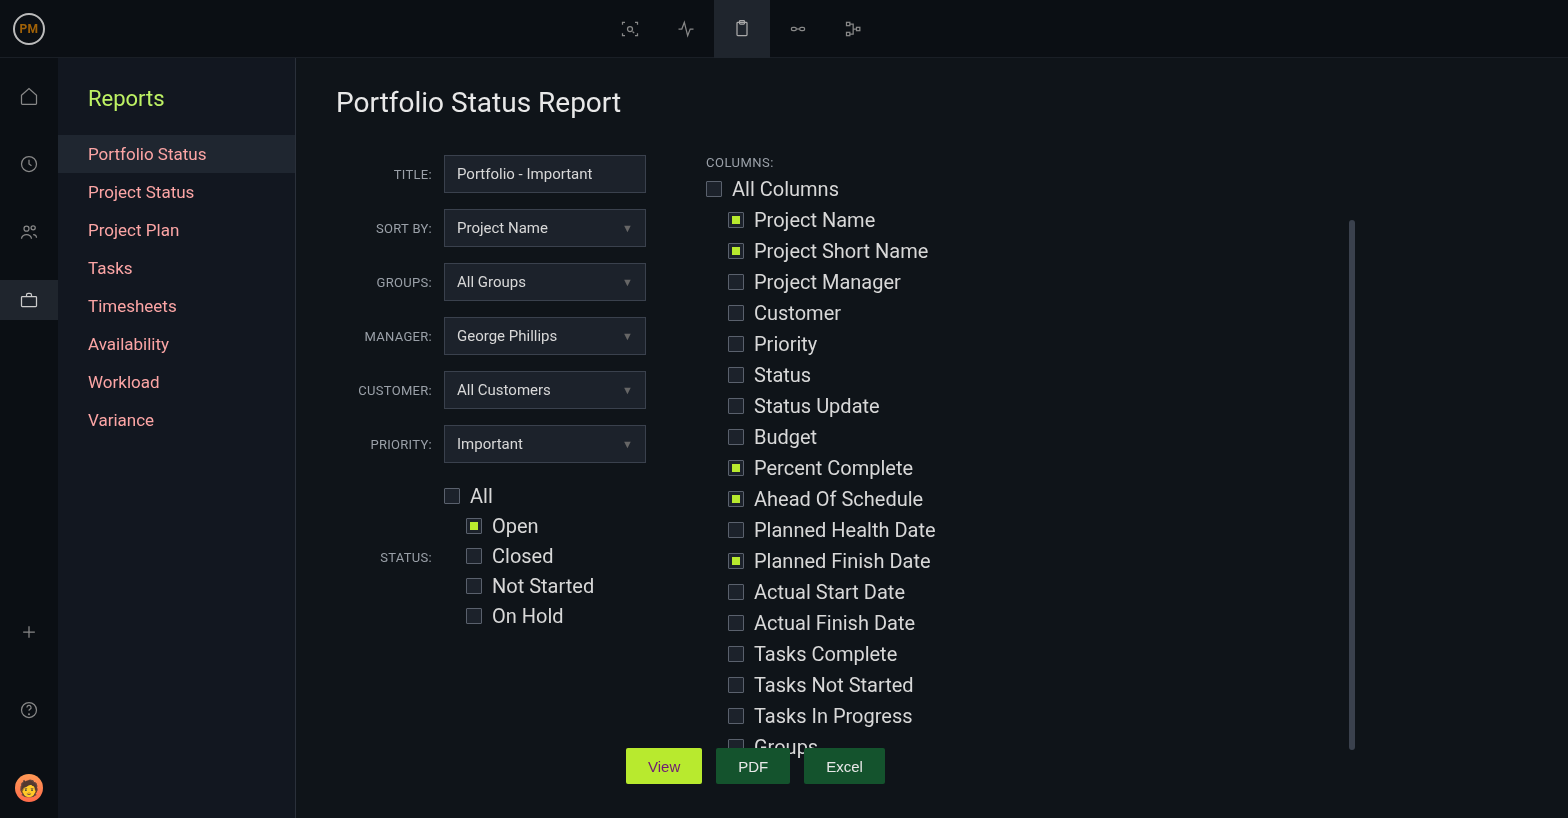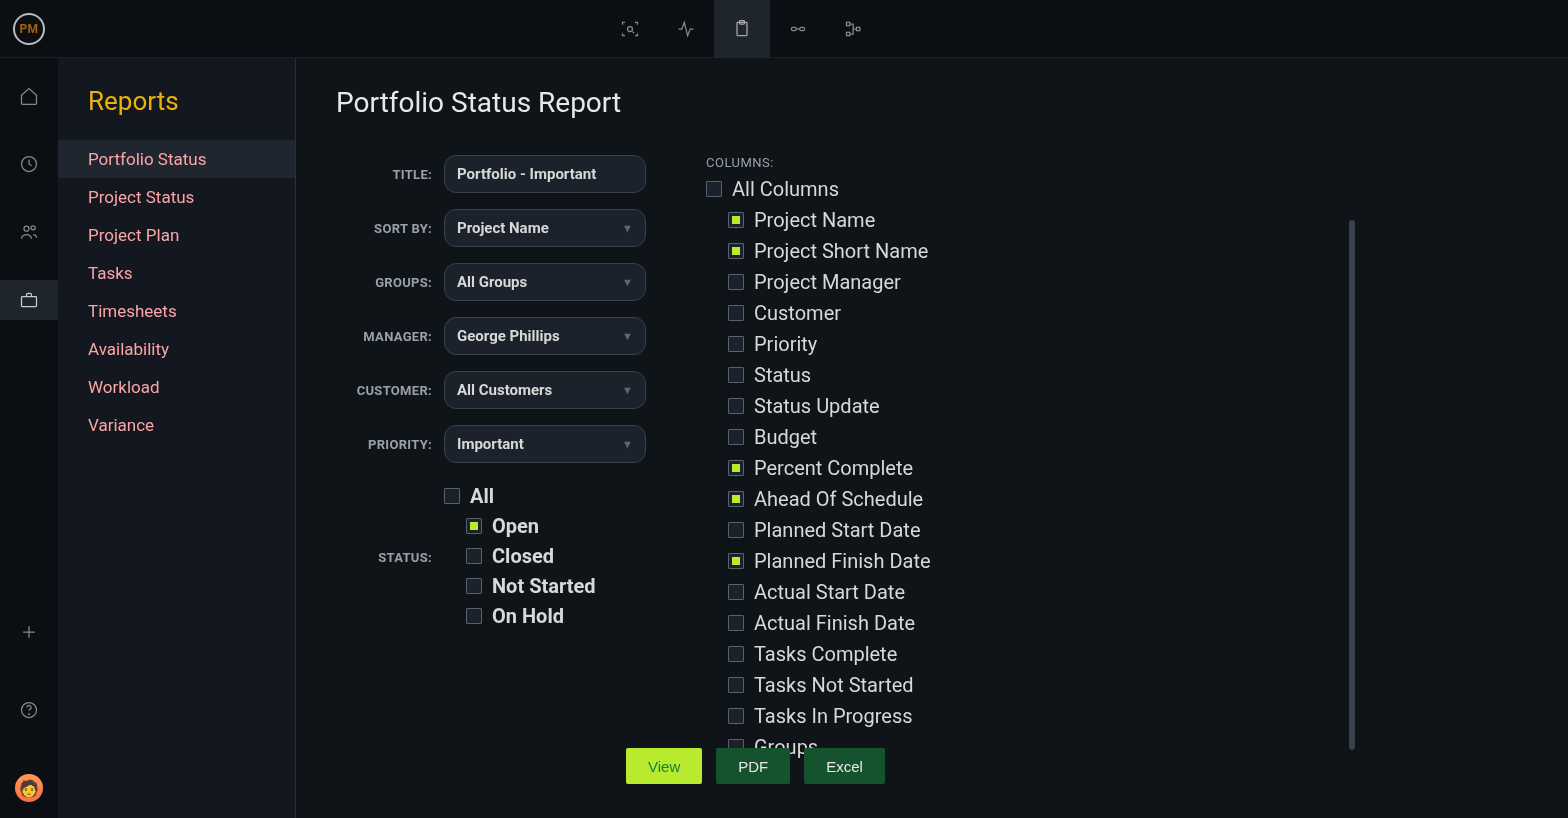--- a/index.html
+++ b/index.html
@@ -47,38 +47,38 @@
 .iconsidebar .icon-item { width: 58px; height: 40px; display:flex; align-items:center; justify-content:center; color:#888; cursor:pointer;}
 .iconsidebar .icon-item.active { background:#1f252d; color:#ccc; }
 .iconsidebar svg { width:20px; height:20px; }
 .iconsidebar .spacer { flex:1; }
 .iconsidebar .bottom-item { margin-bottom: 10px; }
 .avatar { width:28px; height:28px; border-radius:50%; background: linear-gradient(#ff9a56,#ff6b4a); display:flex; align-items:center; justify-content:center; font-size:16px;}
 
 .reports-sidebar {
   width: 238px; background:#121720; border-right:1px solid #2a303a; padding: 28px 0 0 0;
 }
-.reports-title { font-size: 26px; font-weight: 400; padding: 0 30px 24px 30px; color:#eab308;}
+.reports-title { font-size: 22px; font-weight: 400; padding: 0 30px 24px 30px; color:#bef264;}
 .report-item { padding: 9px 30px; font-size:17px; color:#fca5a5; cursor:pointer; }
 .report-item.active { background:#1f2630; }
 
 .main {
   flex:1; padding: 28px 40px; display:flex; flex-direction:column; overflow:hidden;
   position: relative;
 }
 .page-title { font-size: 28px; font-weight:400; margin-bottom: 36px; }
 
 .form-area { display:flex; gap:60px; flex:1; overflow:hidden;}
-.form-left { width: 310px; font-weight: bold; }
+.form-left { width: 310px; }
 .form-row { display:flex; align-items:center; margin-bottom: 16px; }
 .form-row.align-top { align-items:center; }
 .form-label { width: 108px; text-align:right; font-size:13px; color:#9aa0a8; letter-spacing:0.3px; padding-right:12px;}
 .form-input, .form-select {
   flex:1; height:38px; background:#1c222b; border:1px solid #3a414d; color:#d8d8d8;
-  padding: 0 12px; font-size:15px; border-radius:12px; display:flex; align-items:center; justify-content:space-between;
+  padding: 0 12px; font-size:15px; border-radius:0; display:flex; align-items:center; justify-content:space-between;
   cursor:pointer;
 }
 .form-select .caret { color:#666; font-size:11px;}
 .status-list { flex:1; padding-top:2px;}
 .check-row { display:flex; align-items:center; gap:10px; padding: 3px 0; cursor:pointer;}
 .checkbox {
   width:16px; height:16px; border:1px solid #5a616d; background:#1c222b; display:flex;
   align-items:center; justify-content:center; border-radius:1px;
 }
 .checkbox.checked::after { content:''; width:8px; height:8px; background:#b8ea2e; }
@@ -86,21 +86,21 @@
 .check-row.indent { padding-left: 22px; }
 
 .columns-col { width: 300px; }
 .include-col { width: 200px; }
 .col-header { font-size:13px; color:#9aa0a8; letter-spacing:0.5px; margin-bottom:4px;}
 .columns-list { display:flex; flex-direction:column; gap:1px; max-height: 540px;}
 .columns-scroll-indicator { position:absolute; width:6px; background:#3a414d; border-radius:3px; height:530px; left:1053px; top:162px;}
 
 .action-buttons { position:absolute; bottom:34px; left:330px; display:flex; gap:14px;}
 .btn { height:36px; padding:0 22px; border:none; font-size:15px; cursor:pointer; border-radius:2px;}
-.btn-primary { background:#b8ea2e; color:#15803d; }
+.btn-primary { background:#b8ea2e; color:#701a75; }
 .btn-secondary { background:#14532d; color:#e8e8e8; }
 </style>
 </head>
 <body>
 
 <div class="topbar">
   <div class="logo-wrap">
     <div class="logo-circle">PM</div>
   </div>
   <div class="topbar-icons">
@@ -314,21 +314,21 @@
             <div class="check-row indent">
               <div class="checkbox checked"></div>
               <div class="check-label">Percent Complete</div>
             </div>
             <div class="check-row indent">
               <div class="checkbox checked"></div>
               <div class="check-label">Ahead Of Schedule</div>
             </div>
             <div class="check-row indent">
               <div class="checkbox"></div>
-              <div class="check-label">Planned Start Date</div>
+              <div class="check-label">Planned Health Date</div>
             </div>
             <div class="check-row indent">
               <div class="checkbox checked"></div>
               <div class="check-label">Planned Finish Date</div>
             </div>
             <div class="check-row indent">
               <div class="checkbox"></div>
               <div class="check-label">Actual Start Date</div>
             </div>
             <div class="check-row indent">

